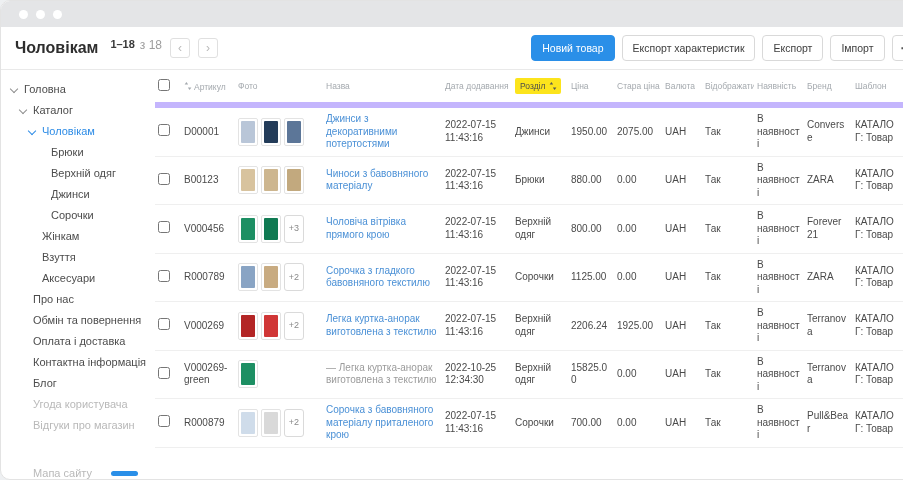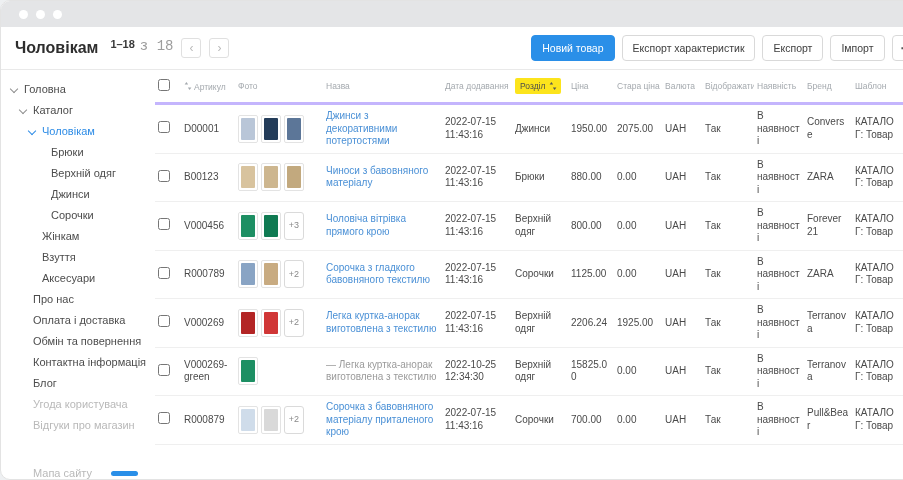--- a/index.html
+++ b/index.html
@@ -9,39 +9,39 @@
 
   
   .titlebar { height:26px; background:#e4e5e7; display:flex; align-items:center; padding-left:18px; gap:8px; }
   .dot { width:9px; height:9px; border-radius:50%; background:#fff; display:inline-block; }
 
   
   .pagehead { height:43px; display:flex; align-items:center; padding:0 14px; gap:12px; border-bottom:1px solid #e9e9e9; box-sizing:border-box; background:#fff; }
   .page-title { font-size:16px; font-weight:700; color:#2e2e2e; margin:0; }
   .pager { display:flex; align-items:flex-start; gap:5px; }
   .pager .range { font-size:11px; font-weight:700; color:#3a3a3a; }
-  .pager .of { font-size:14px; color:#9d9d9d;font-family:Liberation Mono, monospace; }
+  .pager .of { font-size:12px; color:#9d9d9d; }
   .pager-btn { width:20px; height:20px; border:1px solid #e0e0e0; background:#fff; border-radius:3px; color:#b9b9b9; font-size:12px; line-height:18px; padding:0; cursor:pointer; margin-left:3px; }
   .head-actions { margin-left:auto; display:flex; gap:7px; align-items:center; }
   .btn { height:26px; padding:0 10px; font-size:10.5px; border:1px solid #d9d9d9; border-radius:4px; background:#fff; color:#3d3d3d; cursor:pointer; white-space:nowrap; font-family:inherit; }
   .btn.primary { background:#2a8fe8; border-color:#2a8fe8; color:#fff; }
   .btn.more { padding:0 8px; font-weight:700; color:#555; }
 
   
   .appbody { display:flex; height:411px; }
   .sidebar { width:150px; flex:none; padding:9px 6px 6px 6px; box-sizing:border-box; overflow:hidden; }
   .side-item { display:flex; align-items:center; line-height:21px; font-size:11px; color:#4c4c4c; cursor:pointer; white-space:nowrap; }
   .side-item.active { color:#2e8ce6; }
   .side-item.active .chev { border-color:#2e8ce6; }
   .side-item.muted { color:#b9b9b9; }
   .chev { width:5px; height:5px; border-right:1.4px solid #8f8f8f; border-bottom:1.4px solid #8f8f8f; transform:rotate(45deg); display:inline-block; margin:0 7px 2px 0; flex:none; }
 
   .main { flex:1; overflow:hidden; position:relative; padding-left:4px; }
   table { width:100%; border-collapse:collapse; table-layout:fixed; }
-  thead th { font-size:8.5px; font-weight:400; color:#a4a9ae; text-align:left; padding:8px 3px; border-bottom:3px solid #c4b5fd; white-space:nowrap; overflow:hidden; }
+  thead th { font-size:8.5px; font-weight:400; color:#a4a9ae; text-align:left; padding:8px 3px; border-bottom:6px solid #c4b5fd; white-space:nowrap; overflow:hidden; }
   tbody td { font-size:10px; color:#4a4a4a; padding:5px 3px; border-bottom:1px solid #efefef; vertical-align:middle; line-height:1.25; word-wrap:break-word; }
   .c-check input { width:12px; height:12px; margin:0; }
   .sort-ico { vertical-align:-1px; margin-right:2px; }
   .section-hl { background:#fce41c; padding:3px 4px 3px 5px; border-radius:2px; display:inline-flex; align-items:center; gap:4px; color:#4c4c4c; cursor:pointer; }
   .name-link { color:#4a90d6; text-decoration:none; }
   tr.modification .name-link { color:#9b9b9b; }
   .photo-strip { display:flex; gap:3px; align-items:center; }
   .thumb { width:20px; height:28px; border:1px solid #e3e3e3; border-radius:2px; background:#fff; display:flex; align-items:center; justify-content:center; overflow:hidden; flex:none; box-sizing:border-box; }
   .thumb-fill { display:block; width:14px; height:22px; border-radius:1px; }
   .more-badge { font-size:9px; color:#8a8a8a; border-color:#dadada; border-radius:3px; cursor:pointer; }
@@ -120,25 +120,25 @@
             <div class="side-item" style="padding-left: 22px;">
     <span class="chev" style="visibility: hidden;"></span>
     <span>Аксесуари</span>
   </div>
             <div class="side-item" style="padding-left: 13px; text-align: right;">
     <span class="chev" style="visibility: hidden;"></span>
     <span>Про нас</span>
   </div>
             <div class="side-item" style="padding-left: 13px;">
     <span class="chev" style="visibility: hidden;"></span>
+    <span>Обмін та повернення</span>
+  </div>
+            <div class="side-item" style="padding-left: 13px;">
+    <span class="chev" style="visibility: hidden;"></span>
     <span>Оплата і доставка</span>
-  </div>
-            <div class="side-item" style="padding-left: 13px;">
-    <span class="chev" style="visibility: hidden;"></span>
-    <span>Обмін та повернення</span>
   </div>
             <div class="side-item" style="padding-left: 13px;">
     <span class="chev" style="visibility: hidden;"></span>
     <span>Контактна інформація</span>
   </div>
             <div class="side-item" style="padding-left: 13px;">
     <span class="chev" style="visibility: hidden;"></span>
     <span>Блог</span>
   </div>
             <div class="side-item muted" style="padding-left: 13px;">

